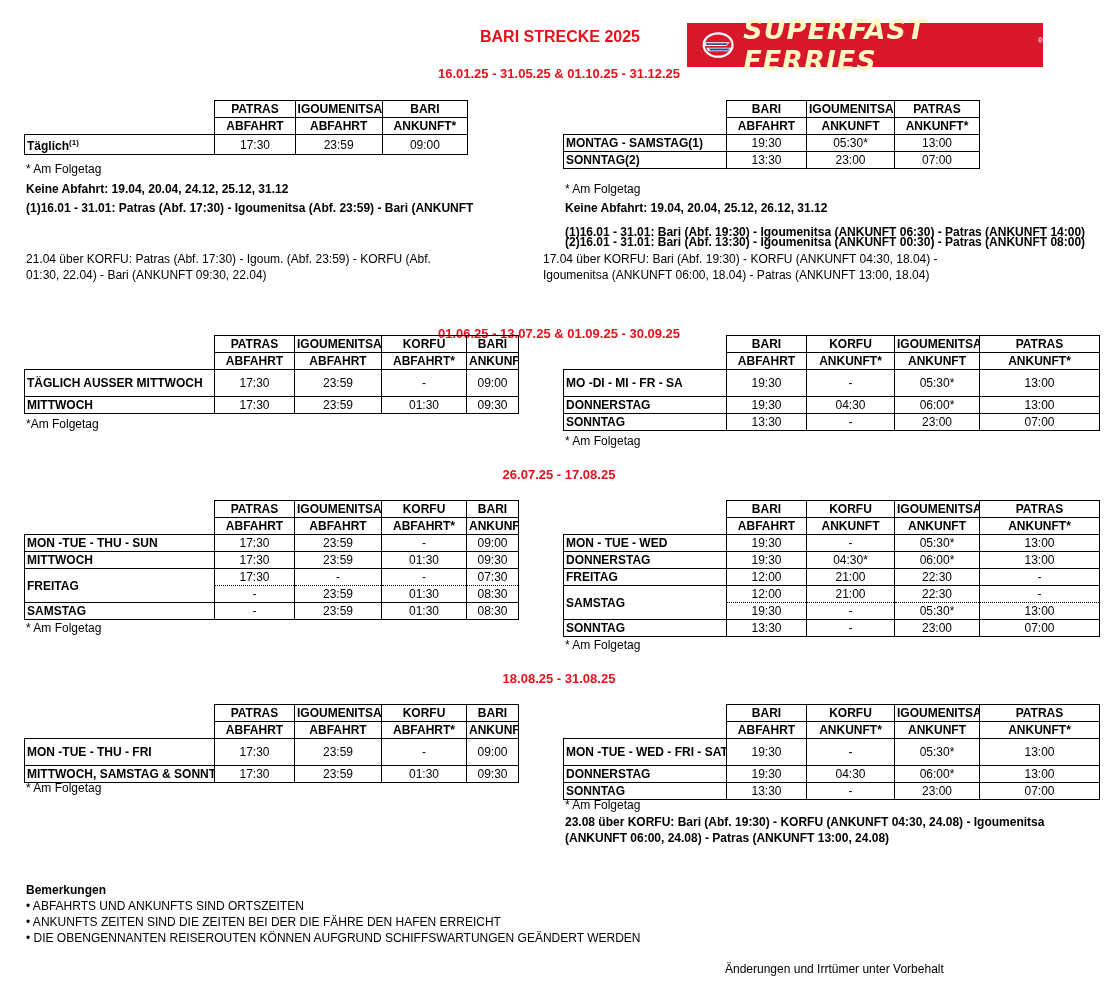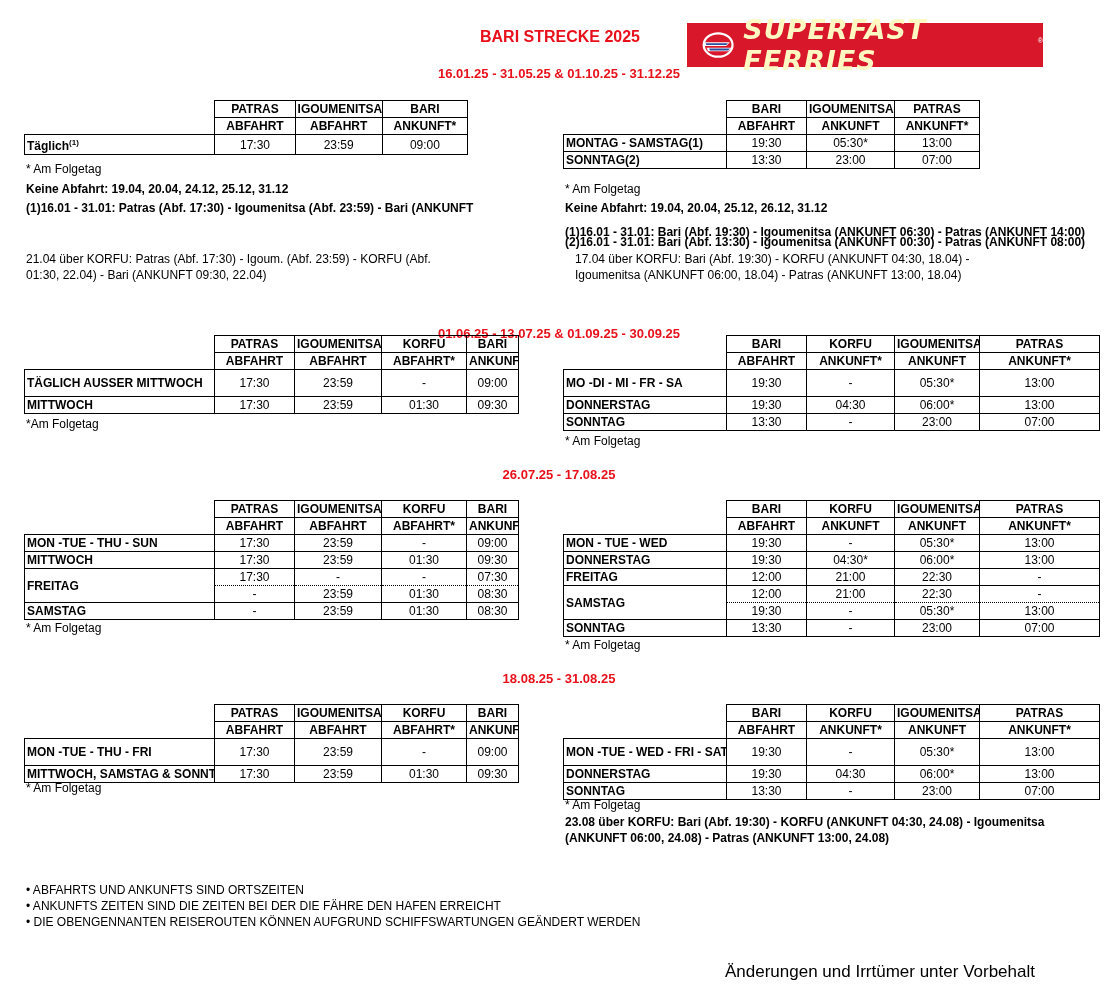--- a/index.html
+++ b/index.html
@@ -15,21 +15,21 @@
   table.tt td{border:1px solid #000;height:16px;padding:0 2px;text-align:center;white-space:nowrap;overflow:hidden;line-height:16px;}
   table.tt td.blank{border:none;}
   table.tt td.hd{font-weight:bold;}
   table.tt td.lbl{text-align:left;font-weight:bold;}
   table.tt td.dot-b{border-bottom:1px dotted #000;}
   table.tt td.dot-t{border-top:1px dotted #000;}
   table.tt tr.tall td{height:26px;}
   .note{font-size:12px;line-height:16px;}
   .b{font-weight:bold;}
   .remarks{left:26px;top:882px;font-size:12px;line-height:16px;}
-  .vorbehalt{left:725px;top:962px;font-size:17px;}
+  .vorbehalt{left:725px;top:962px;font-size:12px;}
 </style>
 </head>
 <body>
 
 <div class="abs title">BARI STRECKE 2025</div>
 <div class="abs logo">
   <svg width="38" height="30" viewBox="0 0 38 30">
     <ellipse cx="19" cy="15" rx="16" ry="13" fill="none" stroke="#fff" stroke-width="2.5"></ellipse>
     <path d="M2 12 L32 12 L28 16 L4 16 Z" fill="#fff"></path>
     <path d="M5 13 L30 13 L28 15 L6 15 Z" fill="#2a4ea0"></path>
@@ -106,21 +106,21 @@
         <td>13:30</td>
         <td>23:00</td>
         <td>07:00</td>
       </tr>
 </tbody>
   </table>
 <div class="abs note" style="left:565px;top:181px;">* Am Folgetag</div>
 <div class="abs note b" style="left:565px;top:200px;">Keine Abfahrt: 19.04, 20.04, 25.12, 26.12, 31.12</div>
 <div class="abs note b" style="left:565px;top:217px;white-space:nowrap;margin-top:7px;">(1)16.01 - 31.01: Bari (Abf. 19:30) - Igoumenitsa (ANKUNFT 06:30) - Patras (ANKUNFT 14:00)</div>
 <div class="abs note b" style="left:565px;top:234px;white-space:nowrap;">(2)16.01 - 31.01: Bari (Abf. 13:30) - Igoumenitsa (ANKUNFT 00:30) - Patras (ANKUNFT 08:00)</div>
-<div class="abs note" style="left:575px;top:251px;width:410px;">17.04 über KORFU: Bari (Abf. 19:30) - KORFU (ANKUNFT 04:30, 18.04) - Igoumenitsa (ANKUNFT 06:00, 18.04) - Patras (ANKUNFT 13:00, 18.04)</div>
+<div class="abs note" style="left:543px;top:251px;width:410px;">17.04 über KORFU: Bari (Abf. 19:30) - KORFU (ANKUNFT 04:30, 18.04) - Igoumenitsa (ANKUNFT 06:00, 18.04) - Patras (ANKUNFT 13:00, 18.04)</div>
 
 <div class="abs period" style="top:302px;margin-top:24px;">01.06.25 - 13.07.25 &amp; 01.09.25 - 30.09.25</div>
 
 <table class="tt" style="left:24px;top:335px;width:494px;">
   <colgroup>
       <col style="width:190px">
       <col style="width:80px">
       <col style="width:87px">
       <col style="width:85px">
       <col style="width:52px">
@@ -423,17 +423,18 @@
         <td>-</td>
         <td>23:00</td>
         <td>07:00</td>
       </tr>
 </tbody>
   </table>
 <div class="abs note" style="left:565px;top:797px;">* Am Folgetag</div>
 <div class="abs note" style="left:565px;top:814px;width:535px;font-weight:bold;">23.08 über KORFU: Bari (Abf. 19:30) - KORFU (ANKUNFT 04:30, 24.08) - Igoumenitsa (ANKUNFT 06:00, 24.08) - Patras (ANKUNFT 13:00, 24.08)</div>
 
 <div class="abs remarks">
+  <div class="b">Bemerkungen</div>
   <div>• ABFAHRTS UND  ANKUNFTS SIND ORTSZEITEN</div>
   <div>• ANKUNFTS ZEITEN SIND DIE ZEITEN BEI DER DIE FÄHRE DEN HAFEN ERREICHT</div>
   <div>• DIE OBENGENNANTEN REISEROUTEN KÖNNEN AUFGRUND SCHIFFSWARTUNGEN GEÄNDERT WERDEN</div>
 </div>
 <div class="abs vorbehalt">Änderungen und Irrtümer unter Vorbehalt</div>
 
 </body></html>

